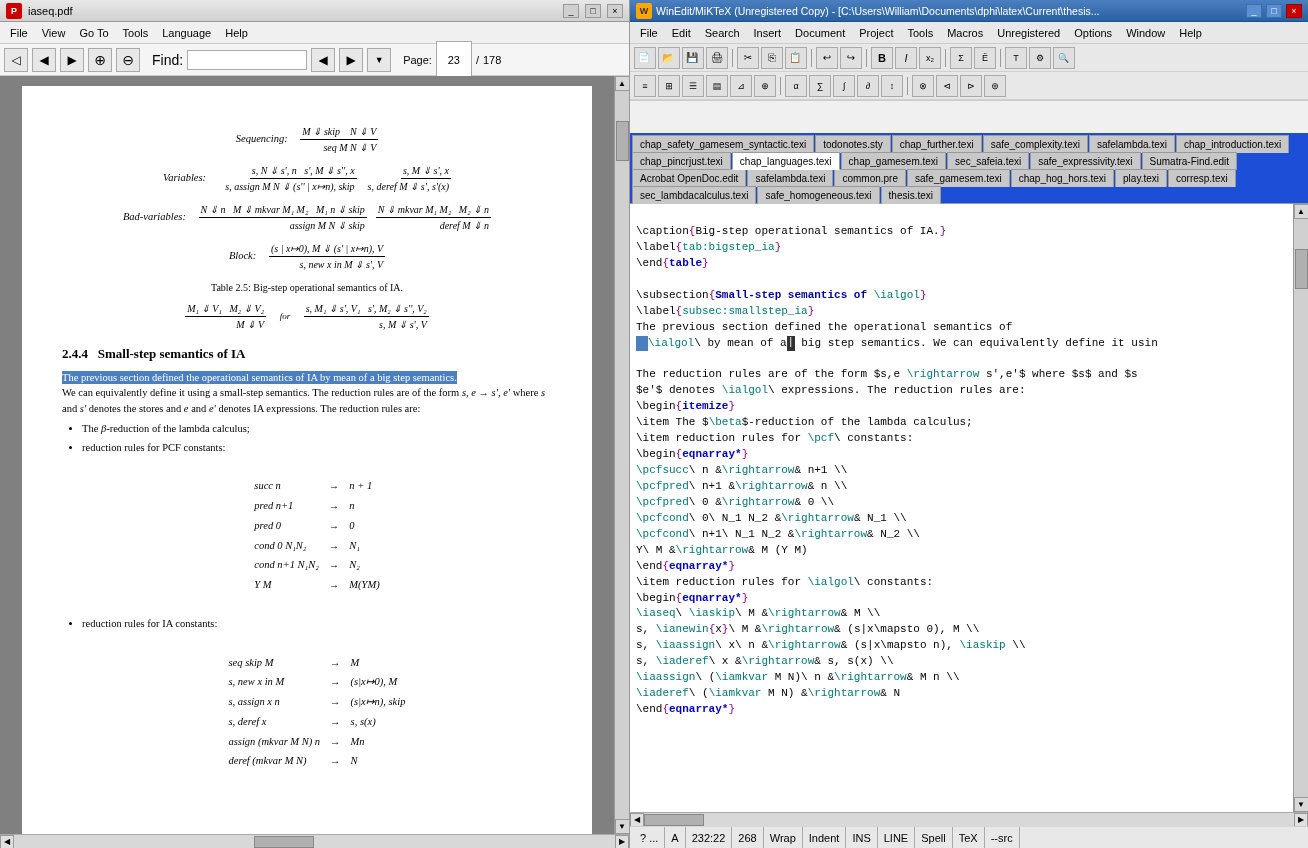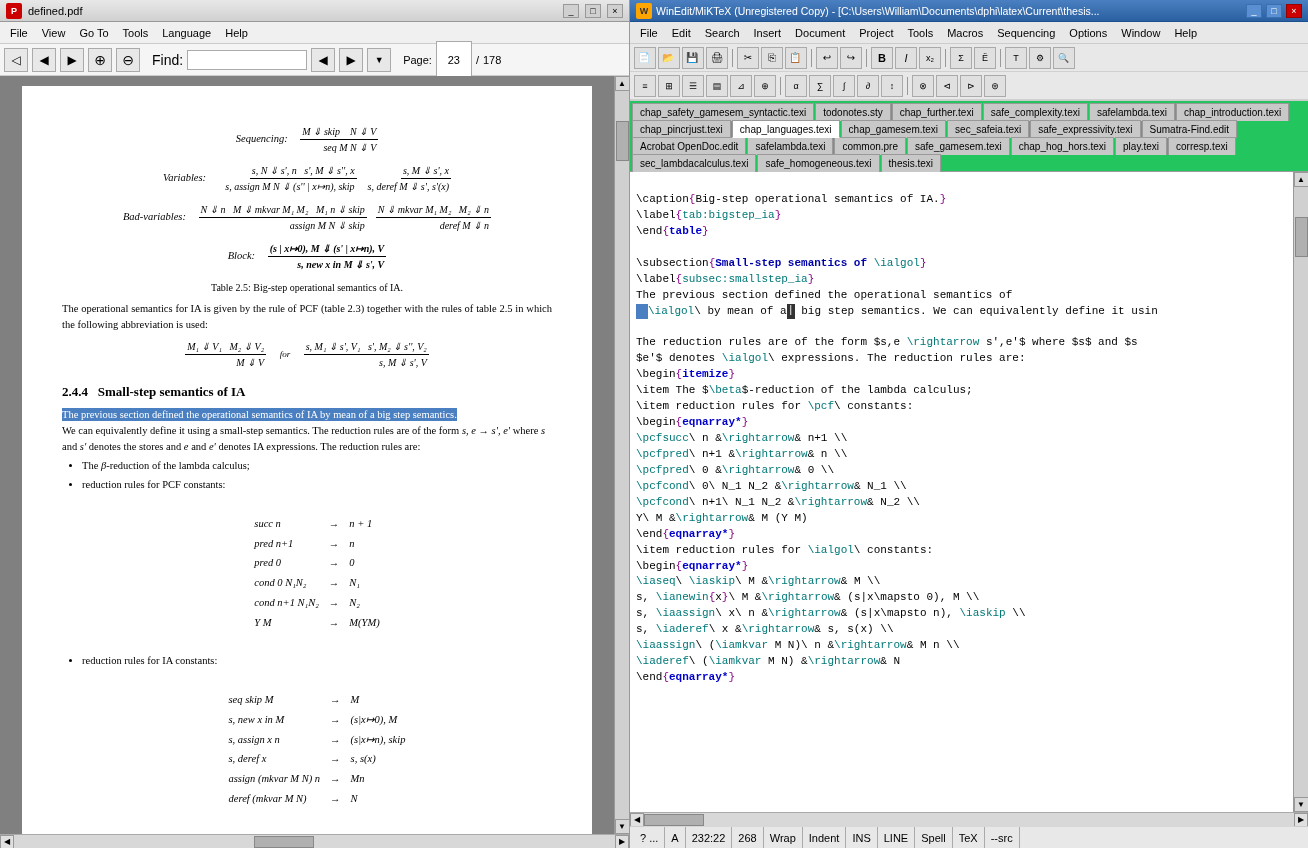--- a/index.html
+++ b/index.html
@@ -139,23 +139,24 @@
       border-bottom: 1px solid #d0d0d0;
     }
     .we-btn { width: 22px; height: 22px; background: #e0e0e0; border: 1px solid #aaa; display: flex; align-items: center; justify-content: center; cursor: pointer; font-size: 10px; }
     .we-sep { width: 1px; height: 18px; background: #999; margin: 0 2px; }
     .we-bold { font-weight: bold; font-size: 11px; }
     .we-italic { font-style: italic; font-size: 11px; }
 
     #we-tabs {
       display: flex;
       flex-wrap: wrap;
-      background: #22c55e;
+      background: #1d4ed8;
       border-bottom: 1px solid #999;
       padding: 2px 2px 0 2px;
+      margin-top: 32px;
     }
     .we-tab {
       padding: 2px 7px;
       font-size: 10px;
       background: #c8c8c8;
       border: 1px solid #999;
       border-bottom: none;
       margin-right: 1px;
       margin-bottom: -1px;
       cursor: pointer;
@@ -252,21 +253,21 @@
     .frac-num { border-bottom: 1px solid black; padding: 0 2px; }
     .frac-den { padding: 0 2px; }
   </style>
 </head>
 <body>
 
 <div id="pdf-panel">
 
   <div id="pdf-titlebar">
     <div class="title-icon">P</div>
-    <span class="title-text">defined.pdf</span>
+    <span class="title-text">iaseq.pdf</span>
     <div class="win-btn">_</div>
     <div class="win-btn">□</div>
     <div class="win-btn">×</div>
   </div>
 
   <div id="pdf-menubar">
     <span>File</span>
     <span>View</span>
     <span>Go To</span>
     <span>Tools</span>
@@ -331,33 +332,30 @@
             &nbsp;&nbsp;
             <span class="frac">
                 <span class="frac-num">N ⇓ mkvar M₁ M₂ &nbsp; M₂ ⇓ n</span>
                 <span class="frac-den">deref M ⇓ n</span>
               </span>
           </span>
         </div>
 
         <div class="math-display">
           <span class="rule-name">Block:</span>
-          <span style="font-style:italic; font-size:9px;font-weight:bold;">
+          <span style="font-style:italic; font-size:9px;">
             <span class="frac">
                 <span class="frac-num">(s | x↦0), M ⇓ (s' | x↦n), V</span>
                 <span class="frac-den">s, new x in M ⇓ s', V</span>
               </span>
           </span>
         </div>
 
         <div class="table-caption">Table 2.5: Big-step operational semantics of IA.</div>
 
-        <div class="paragraph">
-          The operational semantics for IA is given by the rule of PCF (table 2.3) together with the rules of table 2.5 in which the following abbreviation is used:
-        </div>
 
         <div class="math-display" style="margin: 6px 0; font-style:italic; font-size:9px;">
           <span class="frac">
               <span class="frac-num">M₁ ⇓ V₁ &nbsp; M₂ ⇓ V₂</span>
               <span class="frac-den">M ⇓ V</span>
             </span>
           &nbsp;&nbsp;&nbsp;&nbsp;
           for
           &nbsp;&nbsp;&nbsp;&nbsp;
           <span class="frac">
@@ -484,21 +482,21 @@
 
   <div id="we-menubar">
     <span>File</span>
     <span>Edit</span>
     <span>Search</span>
     <span>Insert</span>
     <span>Document</span>
     <span>Project</span>
     <span>Tools</span>
     <span>Macros</span>
-    <span>Sequencing</span>
+    <span>Unregistered</span>
     <span>Options</span>
     <span>Window</span>
     <span>Help</span>
   </div>
 
   <div id="we-toolbars">
     <div class="we-toolbar-row">
       <div class="we-btn" title="New">📄</div>
       <div class="we-btn" title="Open">📂</div>
       <div class="we-btn" title="Save">💾</div>

